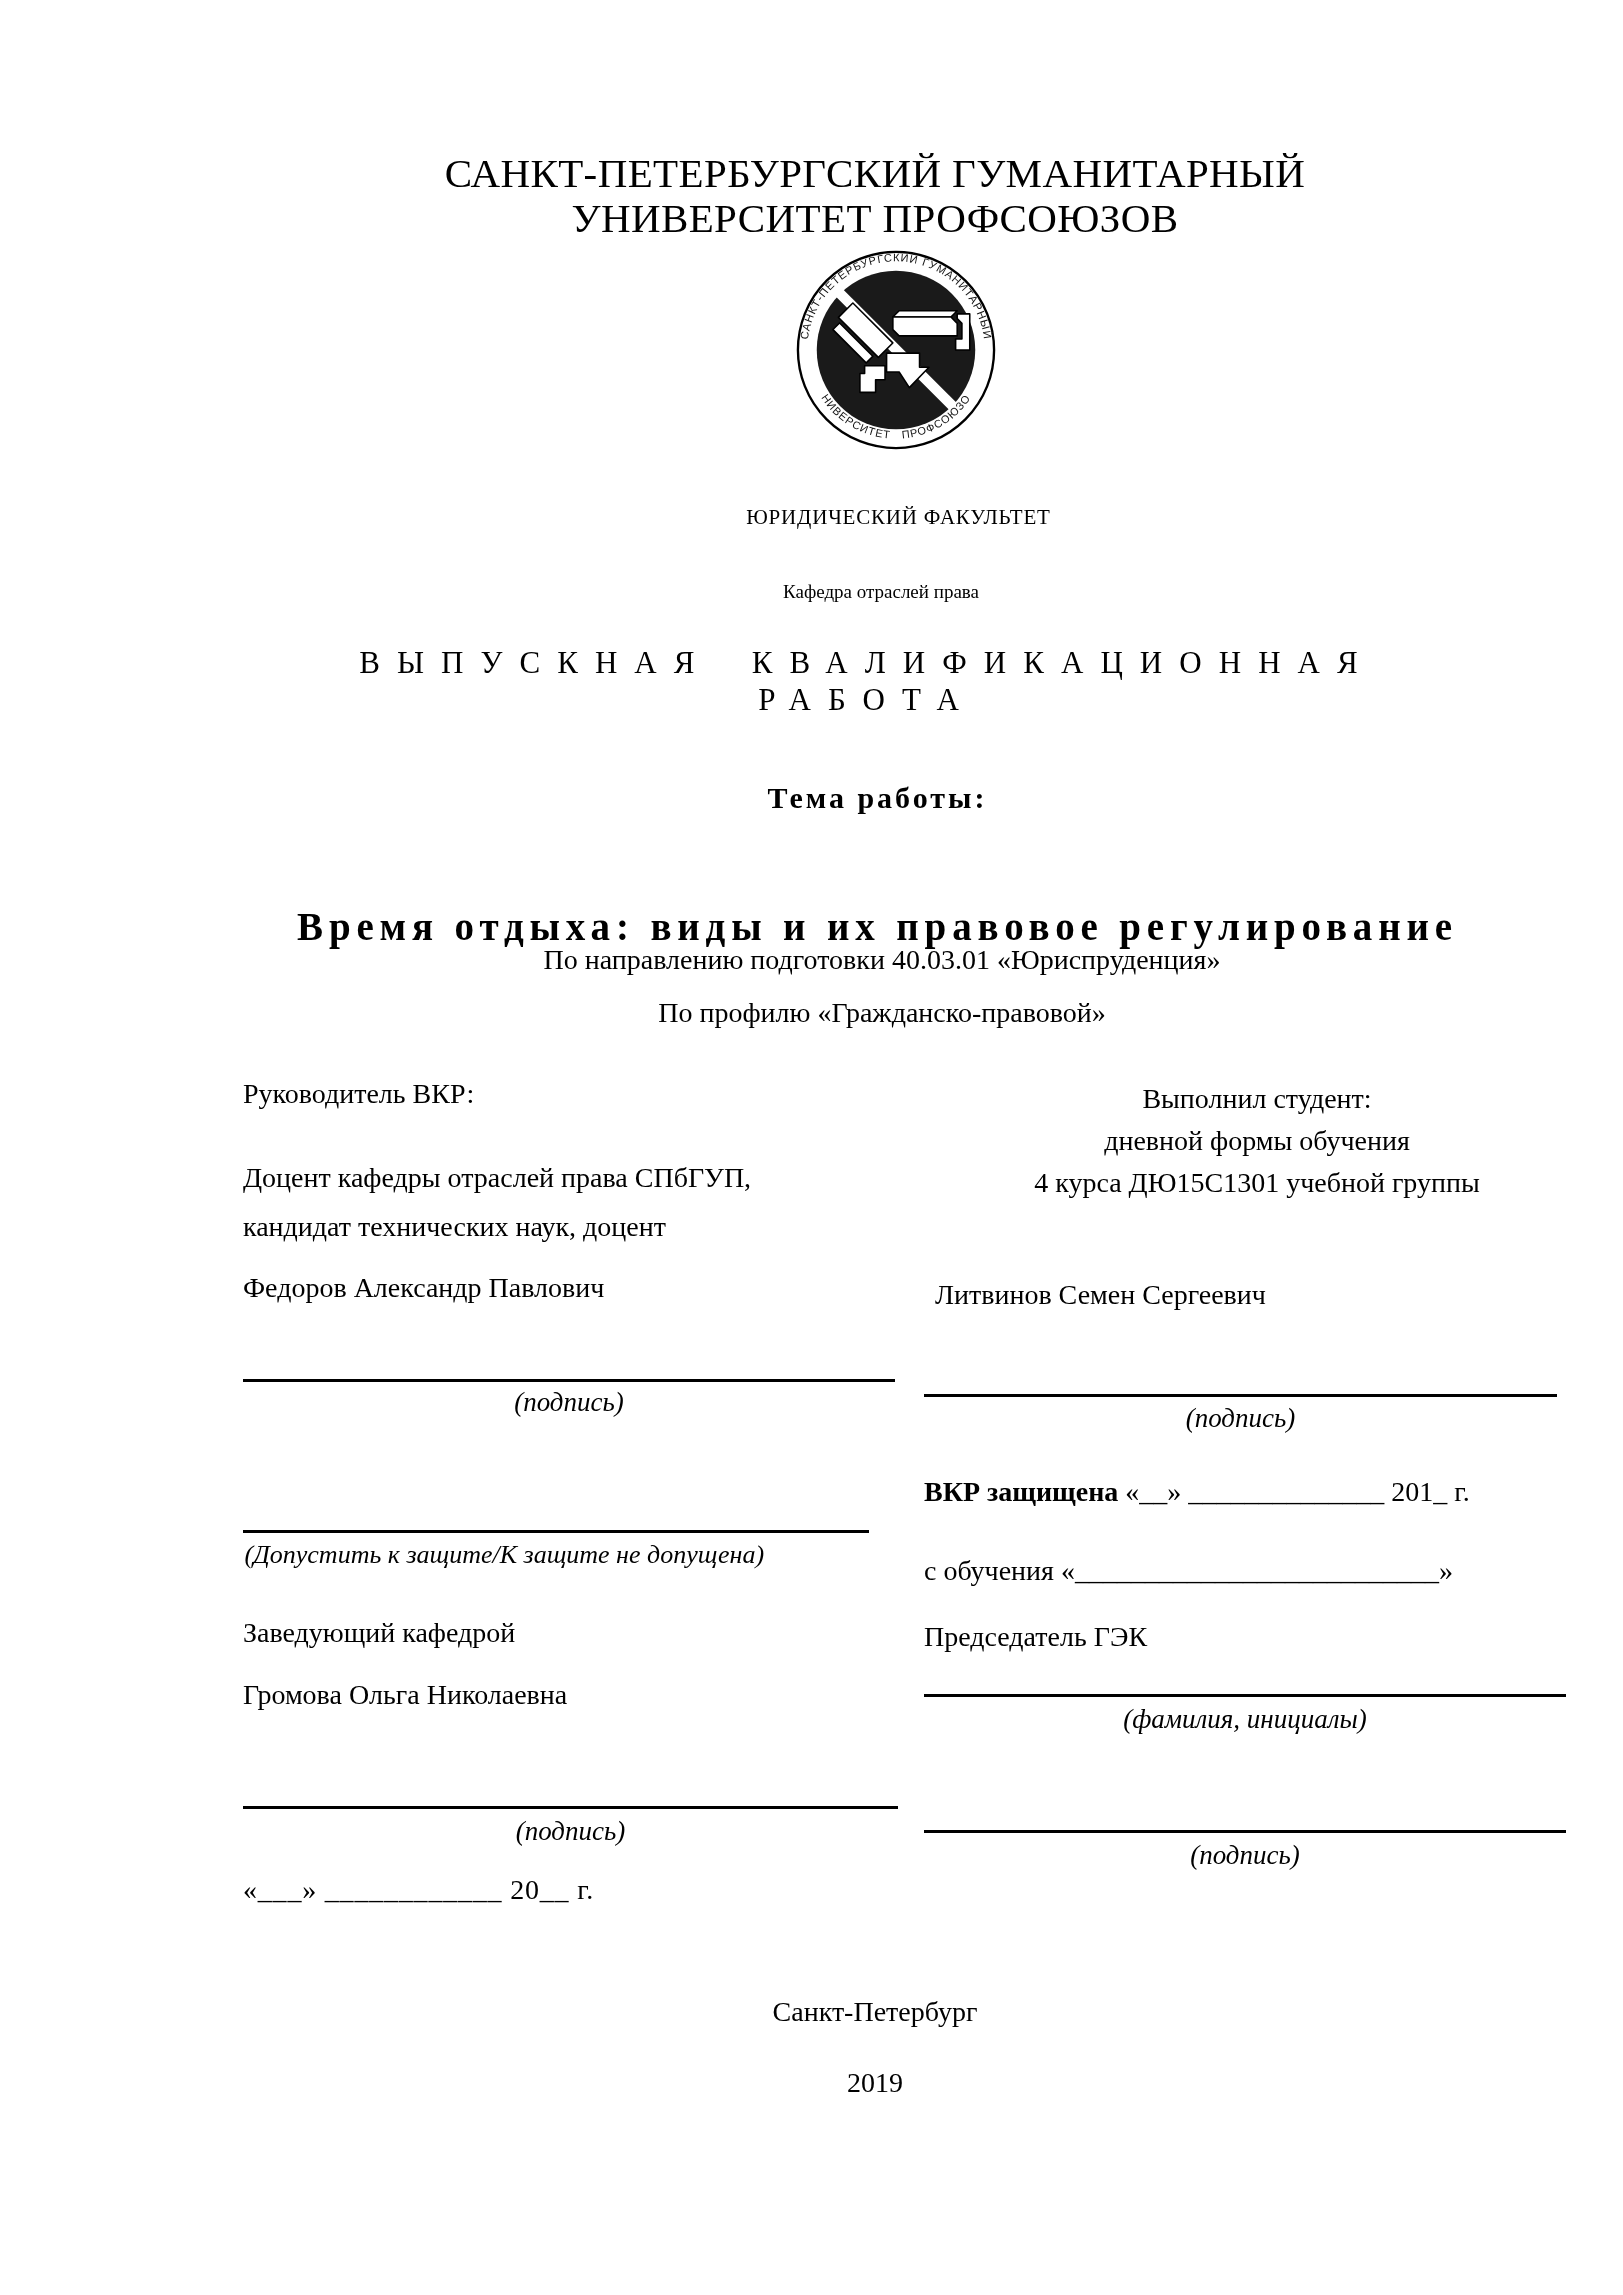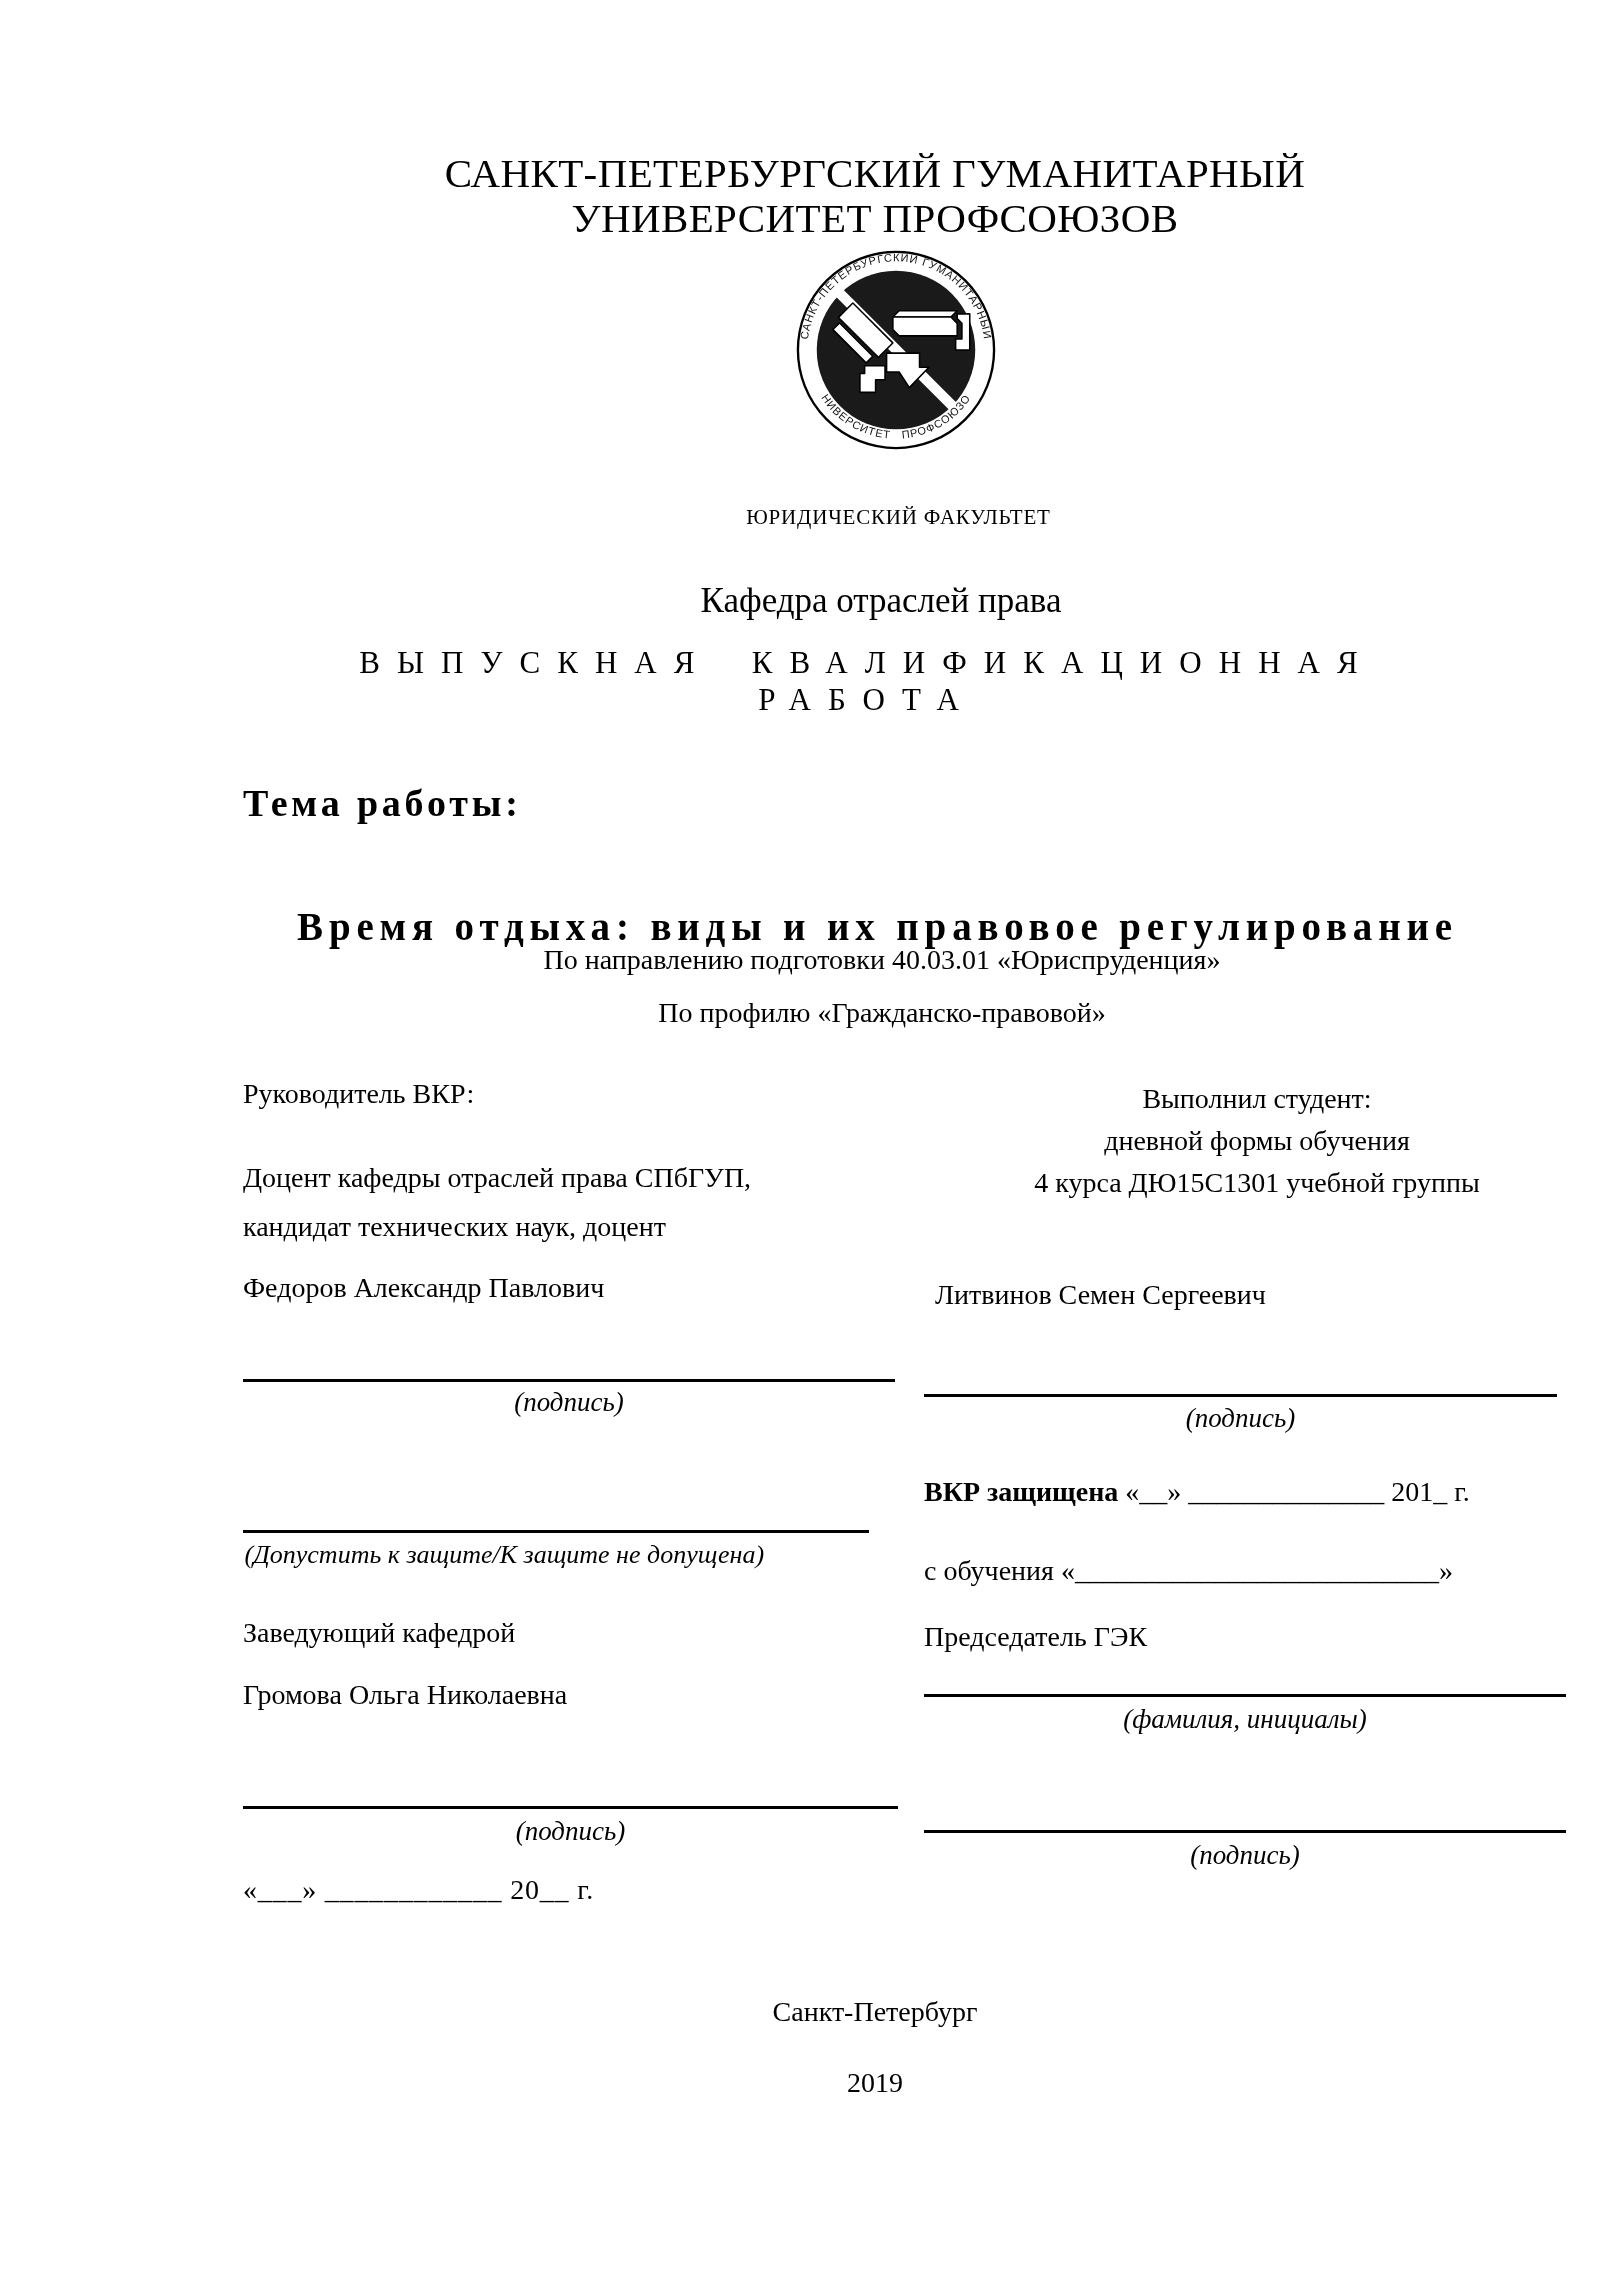--- a/index.html
+++ b/index.html
@@ -13,25 +13,25 @@
     overflow:hidden;
   }
   .abs{position:absolute;}
 
   
   .uni-title{left:243px;top:151px;width:1264px;text-align:center;
     font-size:41px;line-height:45px;letter-spacing:0.4px;}
   .logo{left:794px;top:248px;width:204px;height:204px;}
   .faculty{left:243px;top:464px;width:1311px;text-align:center;
     font-size:21px;letter-spacing:0.8px;margin-top:41px;}
-  .dept{left:243px;top:581px;width:1276px;text-align:center;font-size:35px;}
+  .dept{left:243px;top:581px;width:1276px;text-align:center;font-size:19px;}
   .worktype{left:231px;top:644px;width:1272px;text-align:center;
     font-size:31px;line-height:37px;letter-spacing:0.55em;word-spacing:0.5em;}
-  .theme-label{left:243px;top:781px;width:1269px;text-align:left;
-    font-size:38px;font-weight:bold;letter-spacing:0.1em;}
+  .theme-label{left:243px;top:781px;width:1269px;text-align:center;
+    font-size:30px;font-weight:bold;letter-spacing:0.1em;}
   .theme-title{left:196px;top:856px;width:1363px;text-align:center;
     font-size:39px;font-weight:bold;letter-spacing:0.15em;margin-top:48px;}
   .direction{left:243px;top:944px;width:1278px;text-align:center;font-size:28px;}
   .profile{left:243px;top:997px;width:1278px;text-align:center;font-size:28px;}
 
   
   .cols{left:243px;top:1078px;width:1346px;height:887px;font-size:28px;}
   .col{position:absolute;top:0;height:887px;}
   .col-left{left:0;width:652px;}
   .col-right{left:681px;width:666px;}

